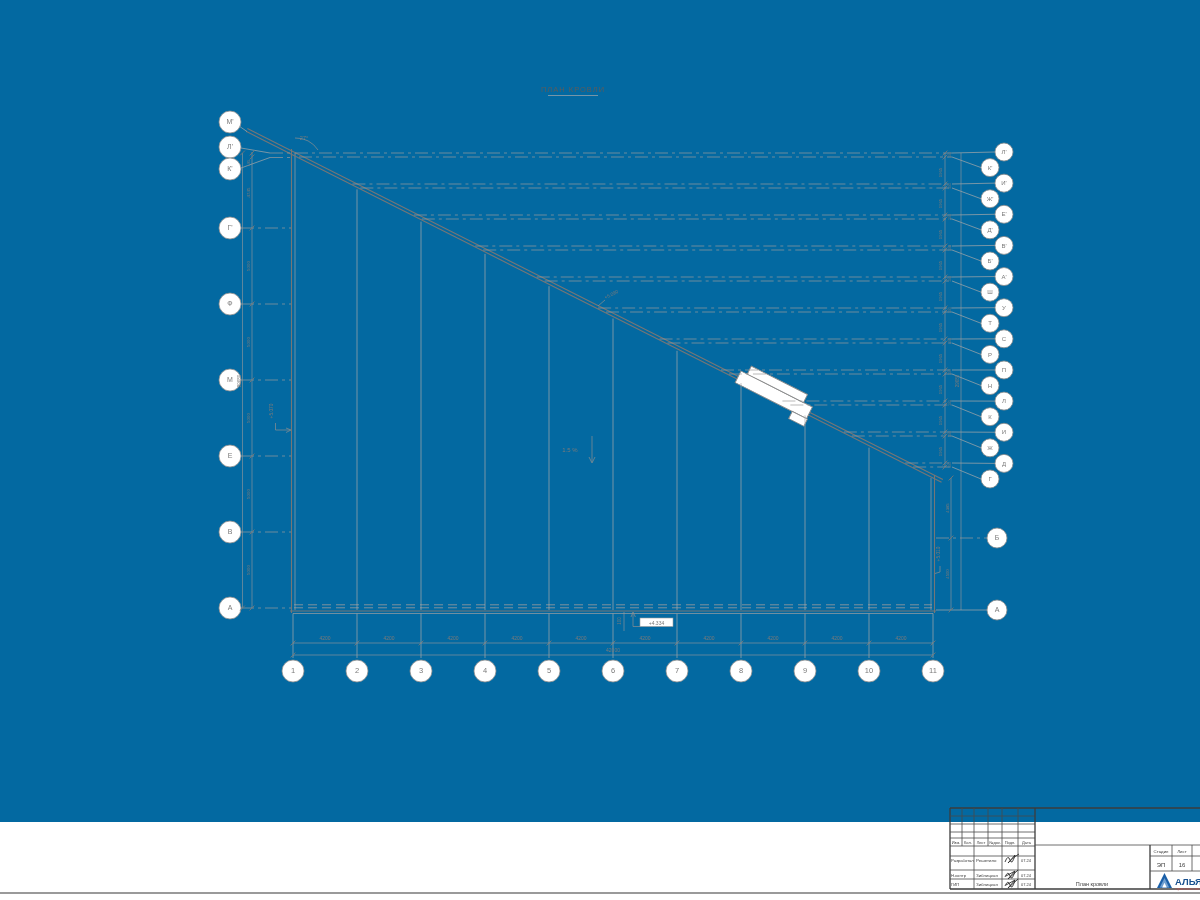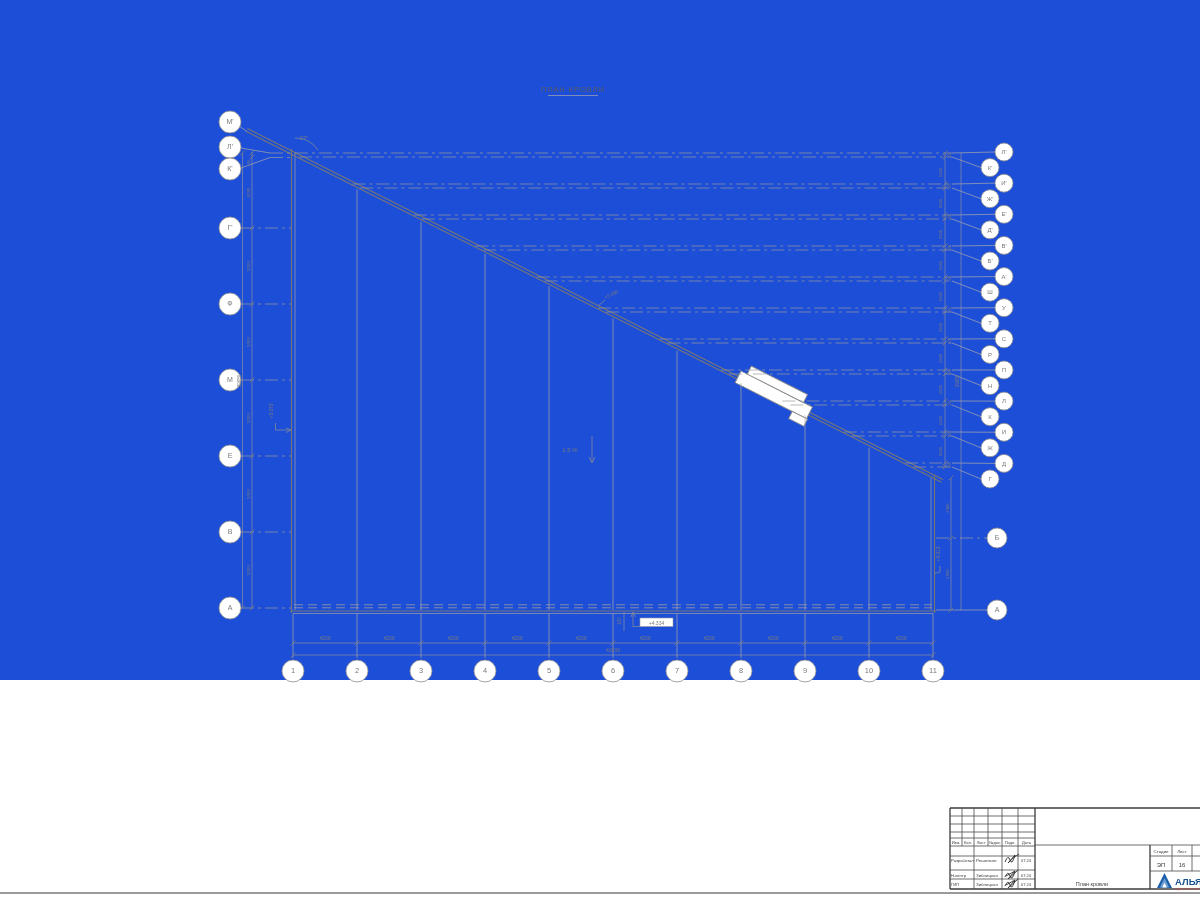--- a/index.html
+++ b/index.html
@@ -1,17 +1,17 @@
 <!DOCTYPE html>
 <html><head>
 <meta charset="utf-8">
 <style>
   html,body{margin:0;padding:0;background:#ffffff;width:1200px;height:900px;overflow:hidden;
             font-family:"Liberation Sans", sans-serif;}
-  .sheet{position:relative;width:1200px;height:680px;background:#1d4ed8;}
+  .sheet{position:relative;width:1200px;height:822px;background:#0369a1;}
   svg text{font-family:"Liberation Sans", sans-serif;}
   .thin{stroke:#a9a9a9;stroke-width:0.7;fill:none;}
   .outline line{stroke:#767676;stroke-width:1.1;}
   .outline .thin{stroke:#a0a0a0;stroke-width:0.7;}
   .dashdot{stroke:#9b9b9b;stroke-width:0.7;fill:none;stroke-dasharray:13 4 3 4;}
   .dash{stroke:#9e9e9e;stroke-width:0.8;fill:none;stroke-dasharray:9 5;}
   .dim{stroke:#9b9b9b;stroke-width:0.6;fill:none;}
   .tick{stroke:#777;stroke-width:0.9;}
   .bub{fill:#fff;stroke:#8b8b8b;stroke-width:0.8;}
   .ann{stroke:#8f8f8f;stroke-width:0.7;fill:none;}

